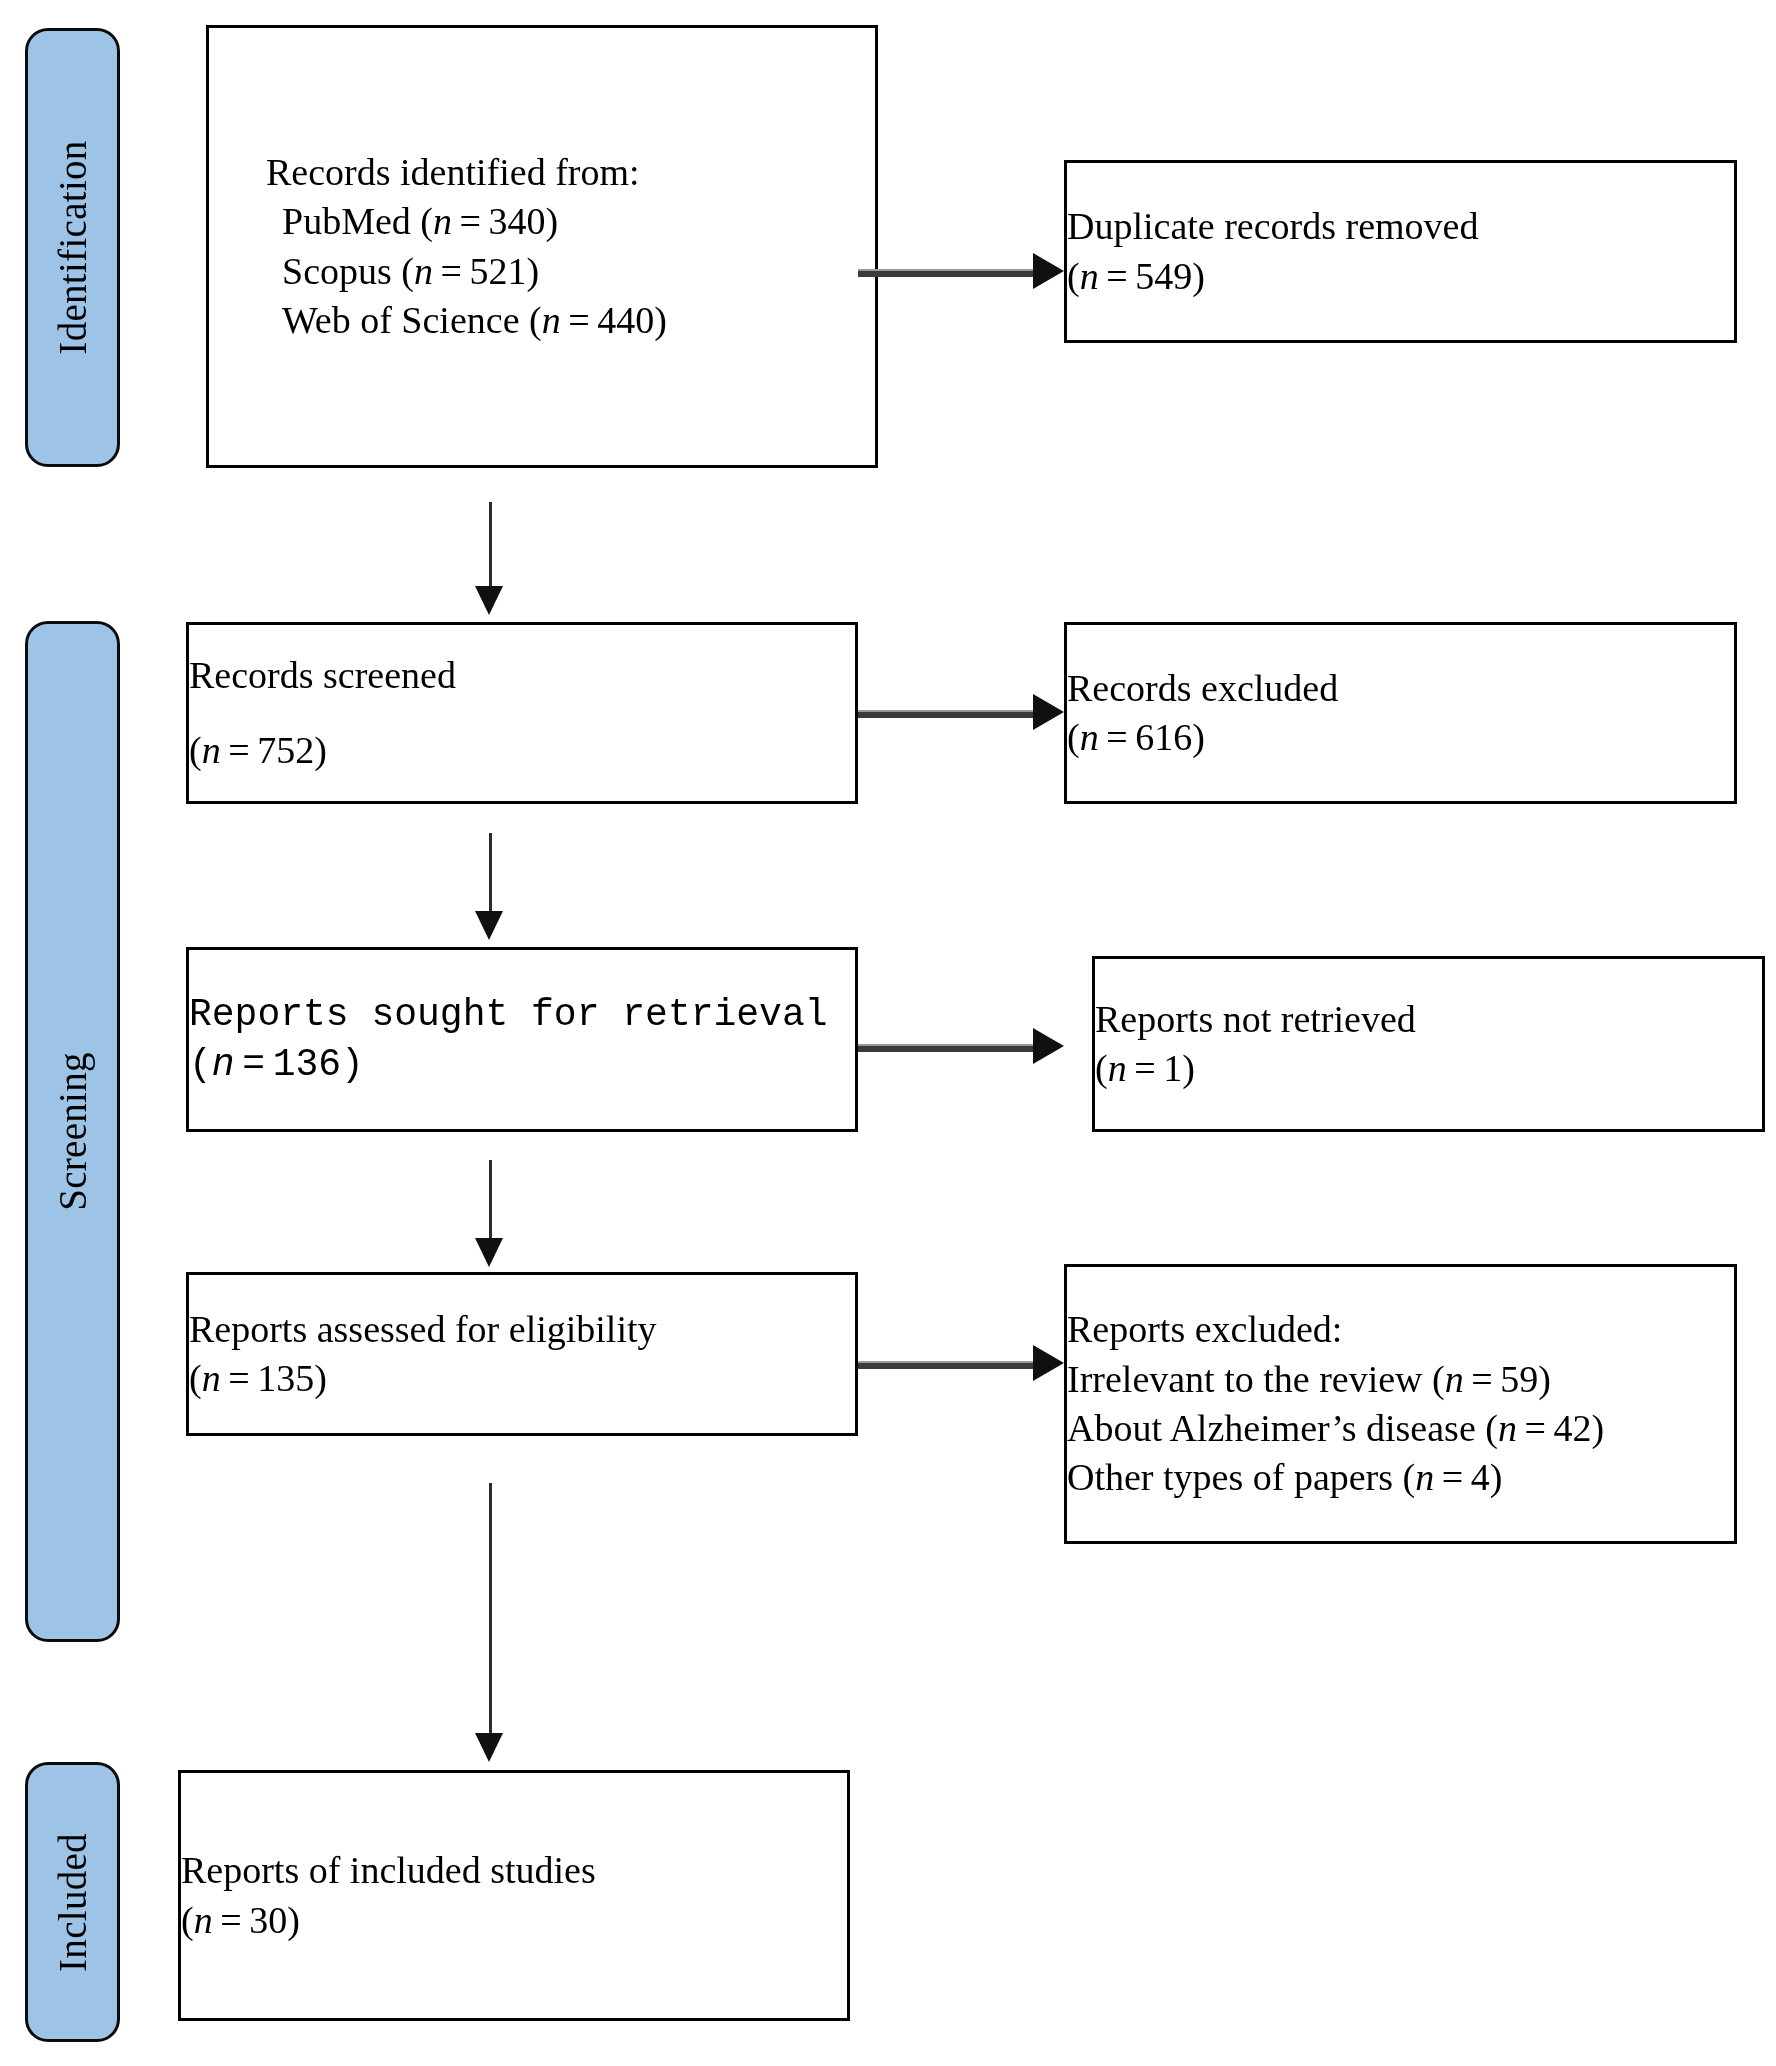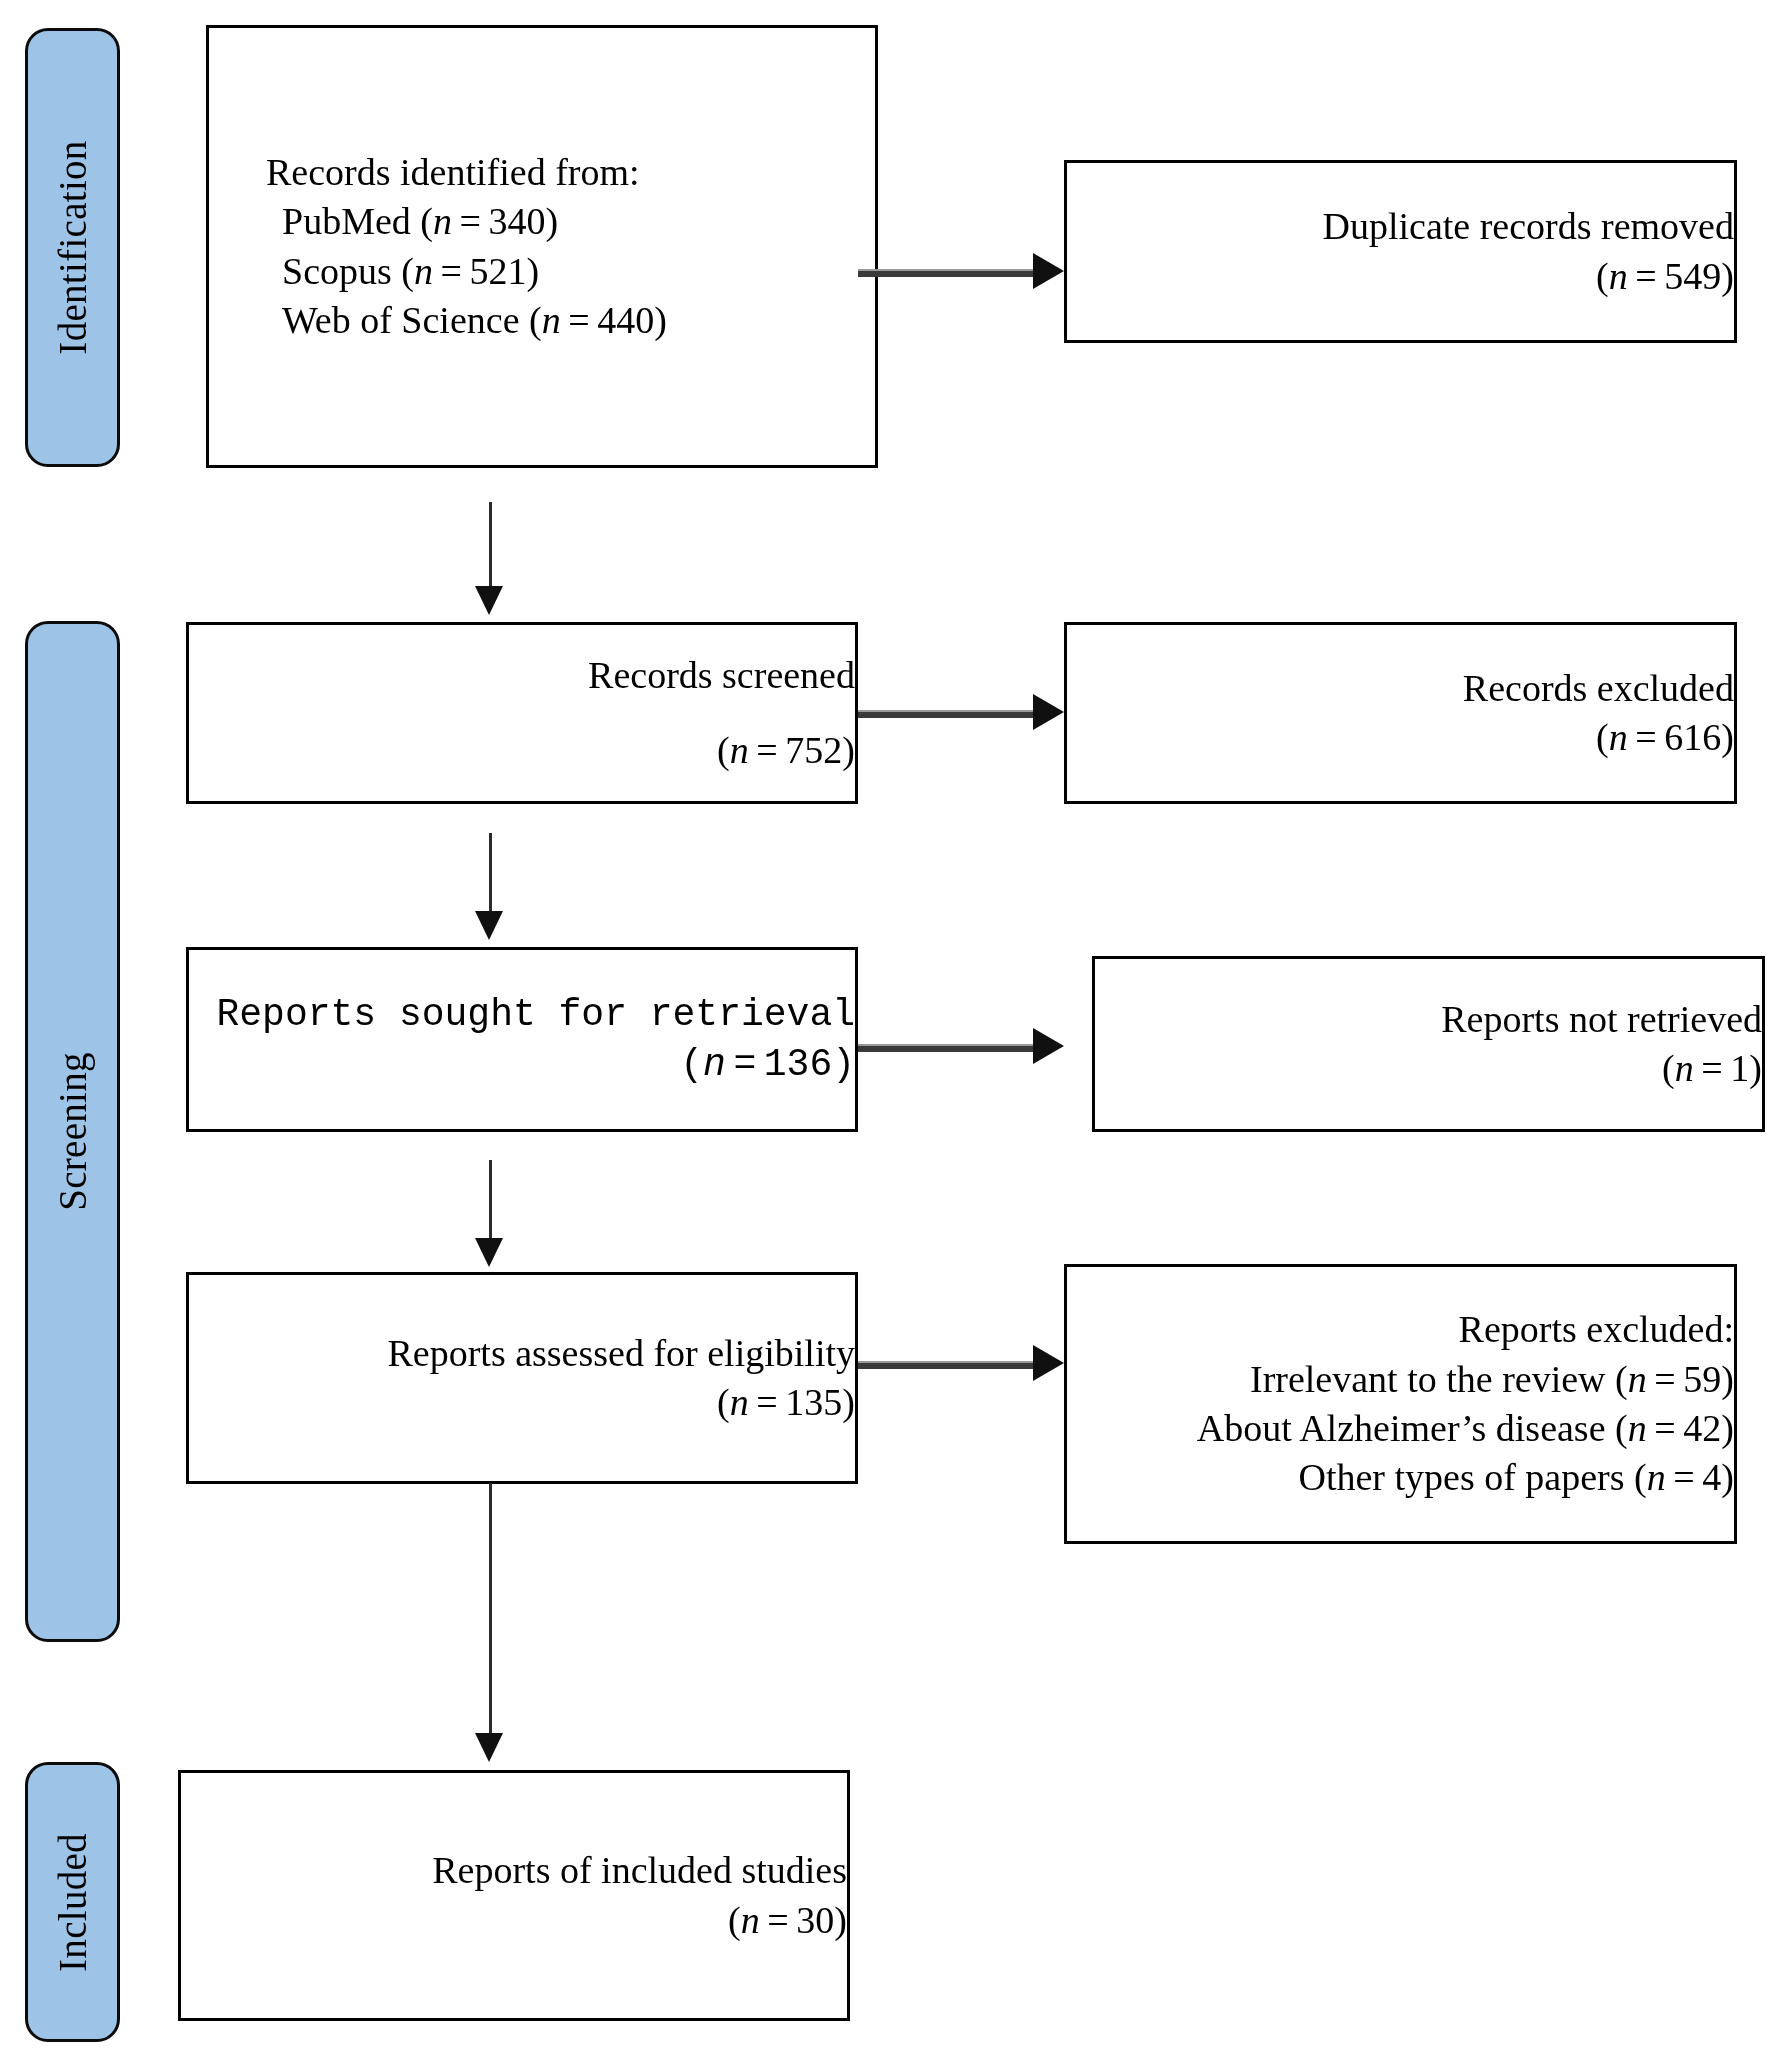--- a/index.html
+++ b/index.html
@@ -27,21 +27,21 @@
   }
 
   
   .box{
     position:absolute;
     background:#ffffff;
     border:3.3px solid #000000;
     box-sizing:border-box;
     display:flex;
     flex-direction:column;
-    align-items:flex-end;
+    align-items:flex-start;
     justify-content:center;
     text-align:center;
     font-size:38px;
     line-height:1.30;
   }
   .box .ln{display:block;white-space:nowrap;}
   .box.lead{text-align:left;align-items:flex-start;margin-left:20px;}
   .box.lead .ln{padding-left:57px;}
   .box.lead .ln.sub{padding-left:73px;}
   .nit{font-style:italic;}
@@ -149,21 +149,21 @@
   <div class="harrow" style="left:858px;top:1028px;width:206px;height:37px;">
     <div class="shaft" style="width:176px;"></div>
     <div class="head"></div>
   </div>
 
   <div class="varrow" style="left:474px;top:1160px;width:32px;height:107px;">
     <div class="shaft" style="height:79px;"></div>
     <div class="head"></div>
   </div>
 
-  <div class="box" style="left:186px;top:1272px;width:672px;height:212px;">
+  <div class="box" style="left:186px;top:1272px;width:672px;height:164px;">
     <span class="ln">Reports assessed for eligibility</span>
     <span class="ln">(<span class="nit">n</span> = 135)</span>
   </div>
 
   <div class="box" style="left:1064px;top:1264px;width:673px;height:280px;">
     <span class="ln">Reports excluded:</span>
     <span class="ln">Irrelevant to the review (<span class="nit">n</span> = 59)</span>
     <span class="ln">About Alzheimer’s disease (<span class="nit">n</span> = 42)</span>
     <span class="ln">Other types of papers (<span class="nit">n</span> = 4)</span>
   </div>

